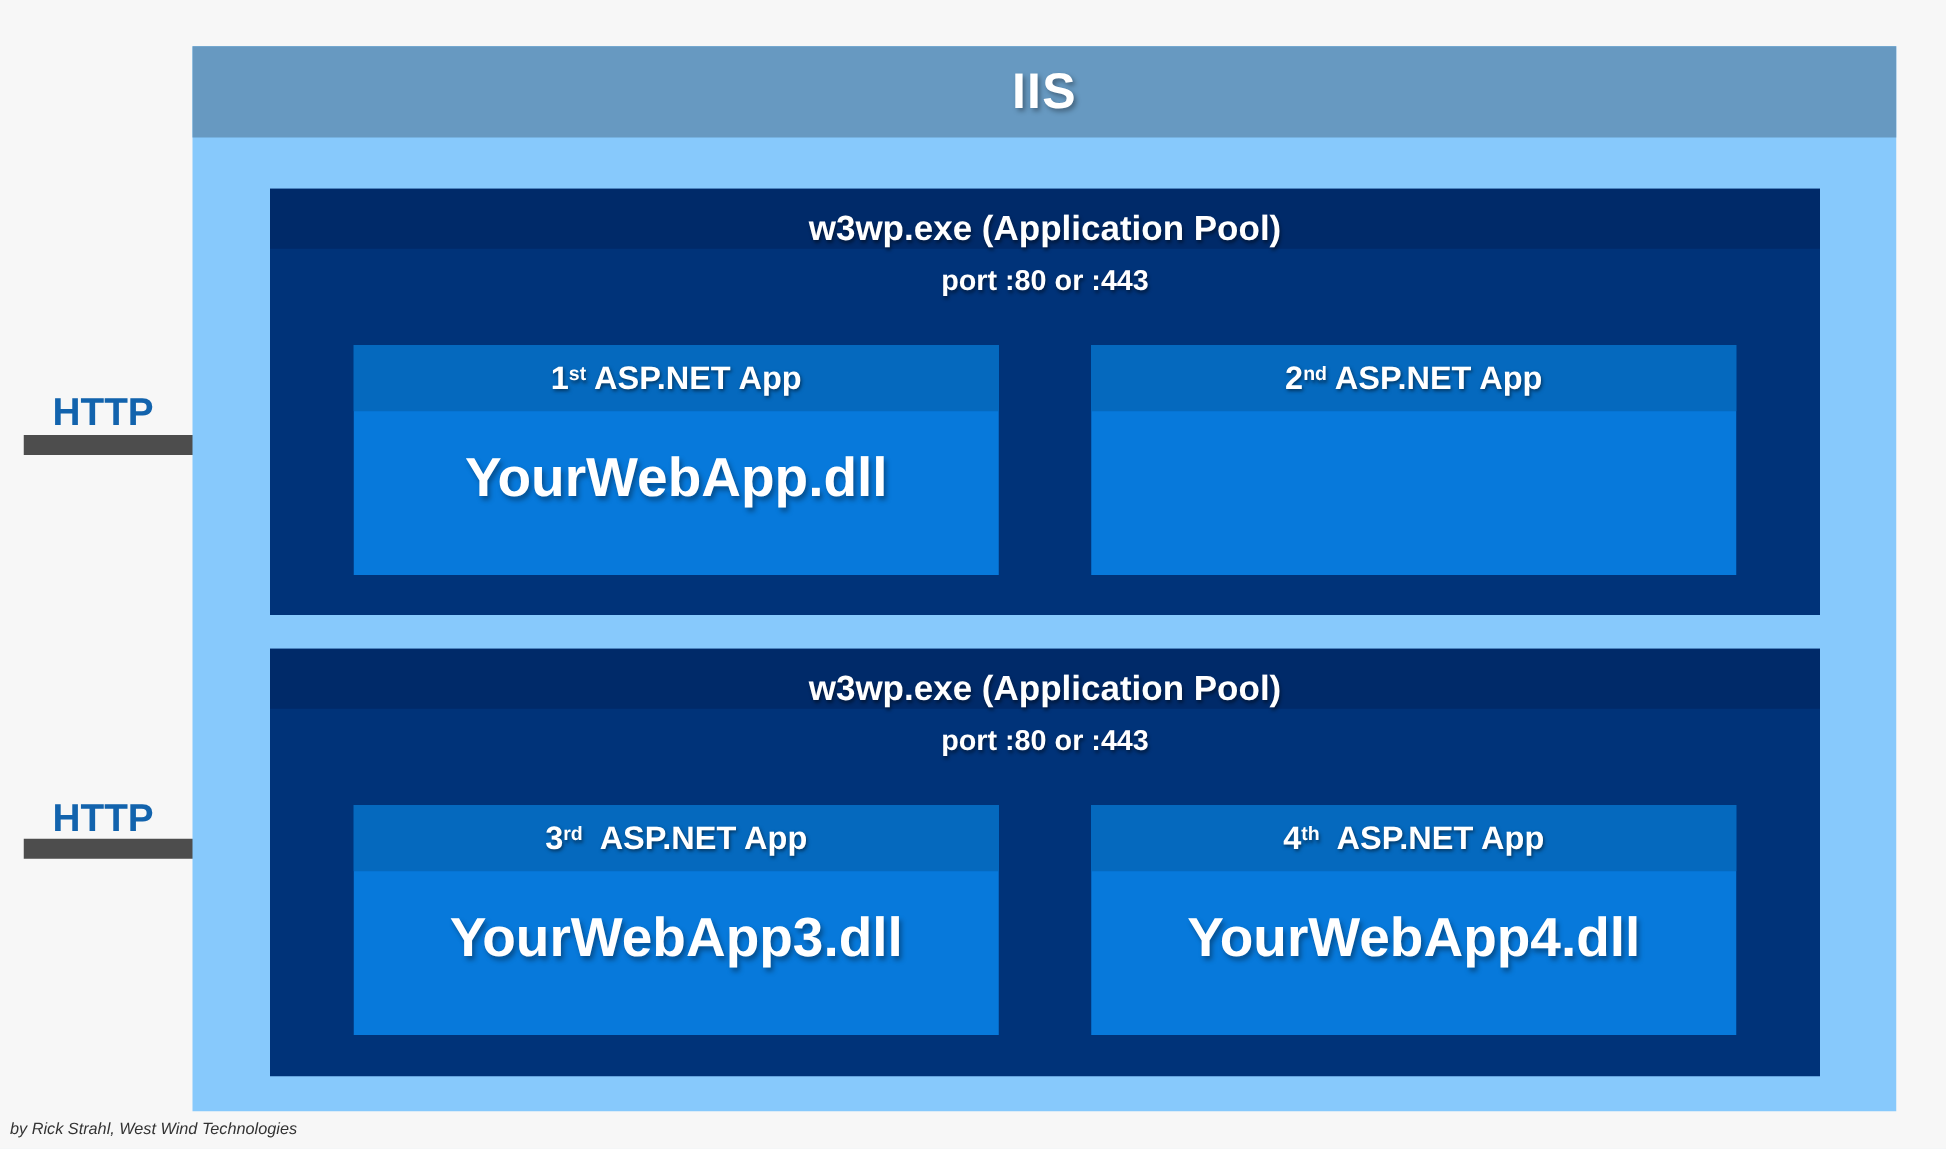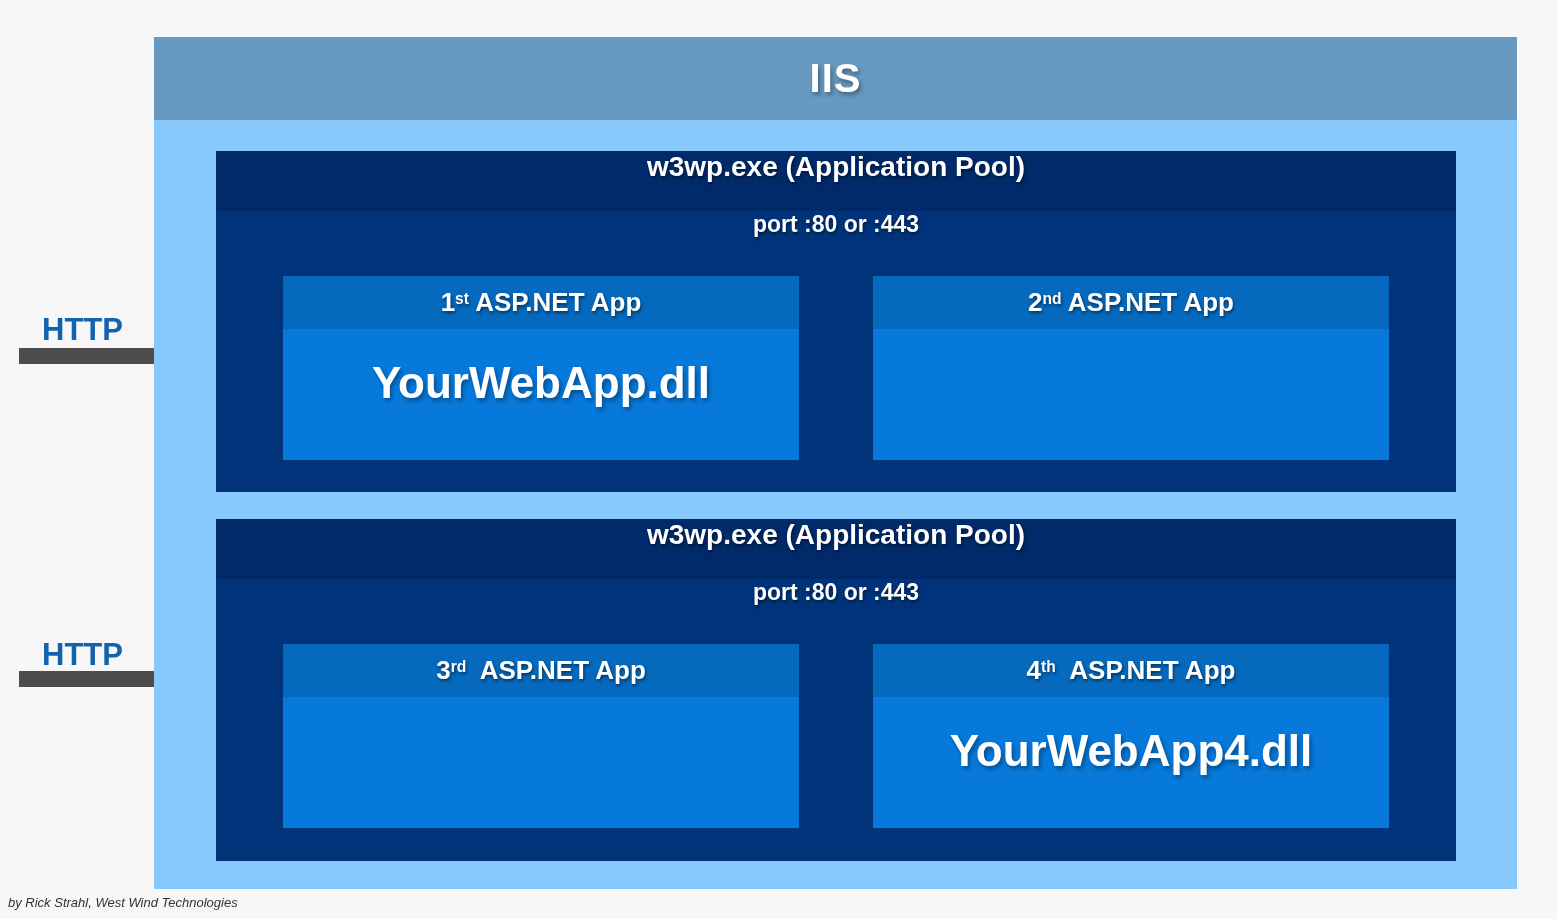--- a/index.html
+++ b/index.html
@@ -24,46 +24,46 @@
   }
   .canvas { position: relative; width: 1557px; height: 919px; background: var(--background); }
 
   .iis-container {
     position: absolute; left: 154px; top: 37px;
     width: 1363px; height: 852px;
     background: var(--container);
   }
   .iis-title-bar {
     position: absolute; left: 0; top: 0;
-    width: 100%; height: 83px;
+    width: 100%; height: 73px;
     background: var(--iis_header);
     display: flex; align-items: center; justify-content: center; text-align: right;
   }
   .iis-title {
     color: var(--text_light); font-size: 40px; font-weight: 700;
     text-shadow: 2px 3px 4px rgba(0,0,0,0.35);
     letter-spacing: 1px;
   }
 
   .pool {
     position: absolute; left: 62px; width: 1240px; height: 341px;
     background: var(--pool_body);
   }
   .pool-1 { top: 114px; }
   .pool-2 { top: 482px; height: 342px; }
   .pool-title-bar {
-    width: 100%; height: 60px; background: var(--pool_bar);
-    display: flex; align-items: flex-start; justify-content: center;
+    width: 100%; height: 48px; background: var(--pool_bar);
+    display: flex; align-items: flex-end; justify-content: center;
   }
   .pool-title {
     color: var(--text_light); font-size: 28px; font-weight: 600;
     text-shadow: 1px 2px 3px rgba(0,0,0,0.45);
   }
   .pool-port {
-    margin-top: 0; text-align: center;
+    margin-top: 12px; text-align: center;
     color: var(--text_light); font-size: 23px; font-weight: 700;
     text-shadow: 1px 2px 3px rgba(0,0,0,0.45);
   }
   .apps-row {
     position: absolute; left: 67px; top: 125px;
     width: 1106px; height: 184px;
     display: flex; justify-content: space-between;
   }
   .app-box {
     width: 516px; height: 184px;
@@ -158,20 +158,21 @@
     <div class="pool pool-2">
       <div class="pool-title-bar">
         <span class="pool-title">w3wp.exe (Application Pool)</span>
       </div>
       <div class="pool-port">port :80 or :443</div>
       <div class="apps-row">
         <div class="app-box">
           <div class="app-title-bar">
             <span class="app-title"><span>3</span><sup>rd</sup><span>  ASP.NET App</span></span>
           </div>
+          <div class="app-dll">YourWebApp3.dll</div>
         </div>
         <div class="app-box">
           <div class="app-title-bar">
             <span class="app-title"><span>4</span><sup>th</sup><span>  ASP.NET App</span></span>
           </div>
           <div class="app-dll">YourWebApp4.dll</div>
         </div>
       </div>
     </div>
   </div>

